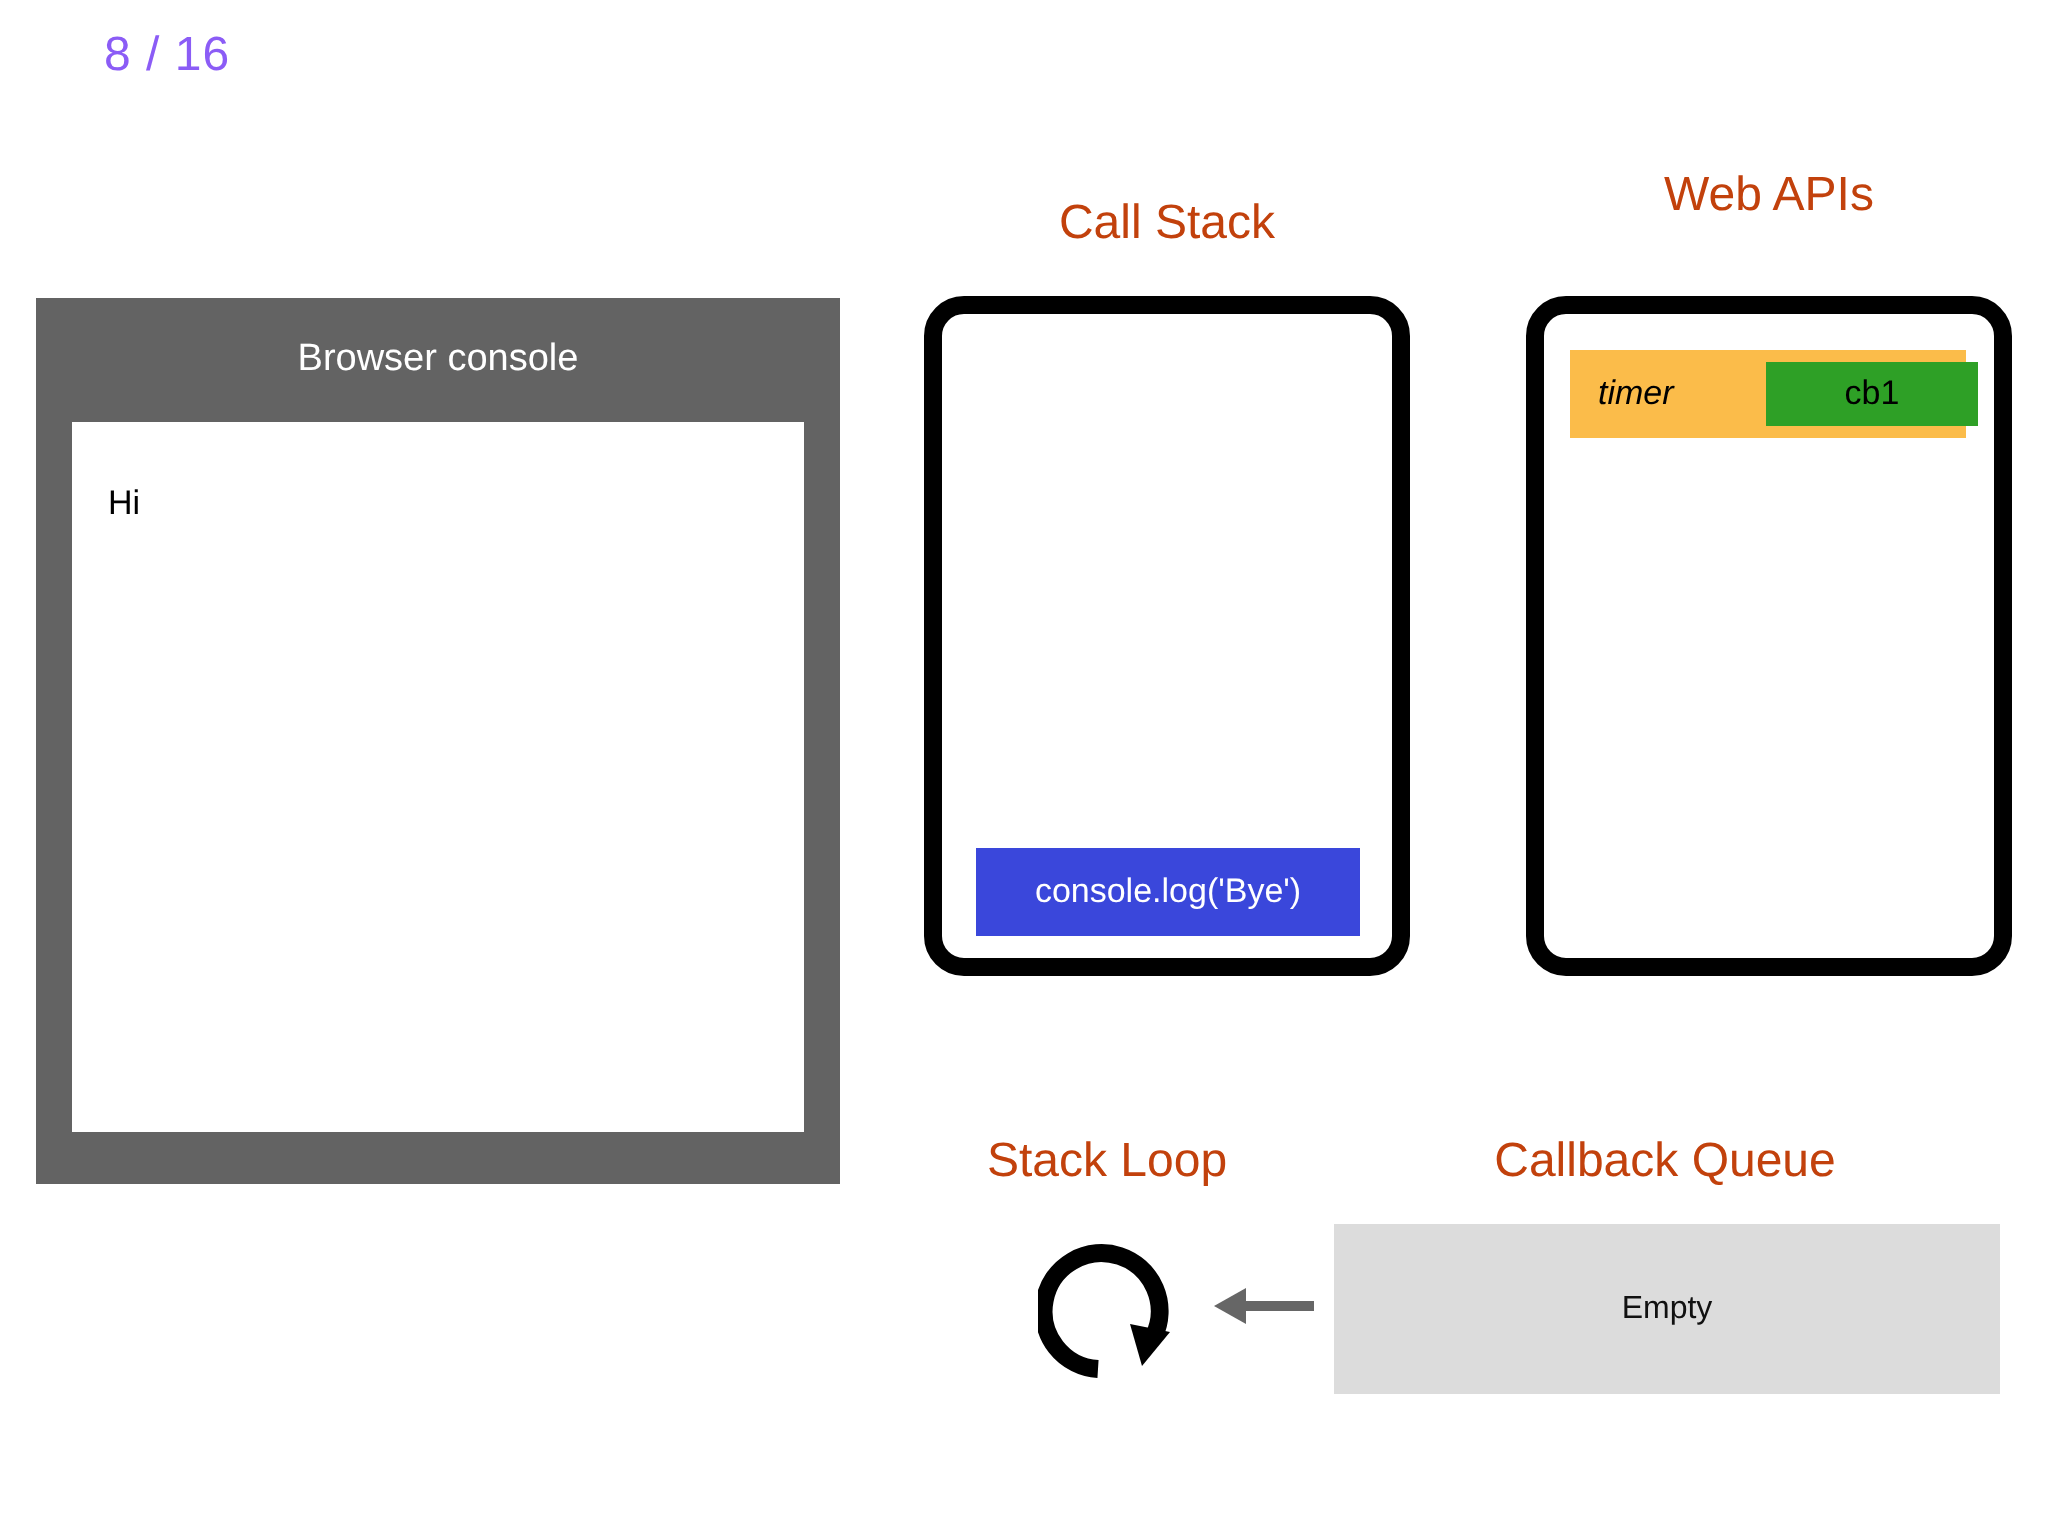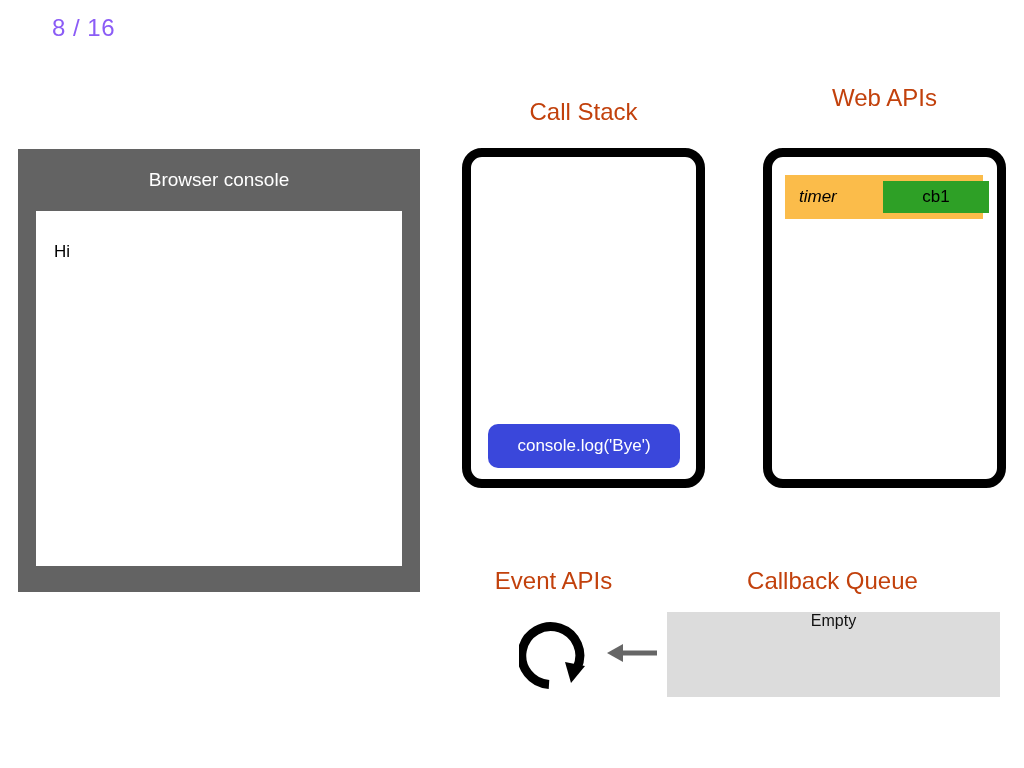--- a/index.html
+++ b/index.html
@@ -109,21 +109,20 @@
     width: 192px;
     height: 44px;
     background: #3a47db;
     color: #ffffff;
     font-size: 17px;
     display: flex;
     align-items: center;
     justify-content: center;
     box-sizing: border-box;
     white-space: nowrap;
-    border-radius: 10px;
   }
 
   
   #web-api-timer {
     position: absolute;
     left: 785px;
     top: 175px;
     width: 198px;
     height: 44px;
     background: #fbbc4a;
@@ -173,21 +172,21 @@
 
   
   #callback-queue-box {
     position: absolute;
     left: 667px;
     top: 612px;
     width: 333px;
     height: 85px;
     background: #dcdcdc;
     display: flex;
-    align-items: flex-start;
+    align-items: center;
     justify-content: center;
     box-sizing: border-box;
   }
   #callback-queue-status {
     font-size: 16px;
     color: #111111;
     white-space: nowrap;
   }
 </style>
 </head>
@@ -206,21 +205,21 @@
 <div class="stack-box" id="call-stack-box"></div>
 <div id="call-stack-frame">console.log('Bye')</div>
 
 <div class="panel-heading" id="web-apis-heading">Web APIs</div>
 <div class="stack-box" id="web-apis-box"></div>
 <div id="web-api-timer">
   <span id="web-api-timer-label">timer</span>
   <span id="web-api-callback-chip">cb1</span>
 </div>
 
-<div class="panel-heading" id="event-loop-heading">Event APIs</div>
+<div class="panel-heading" id="event-loop-heading">Stack Loop</div>
 
 <svg id="event-loop-icon" viewBox="0 0 76 80">
   <path d="M30 71.5 A29 29 0 1 1 58 55" fill="none" stroke="#000000" stroke-width="9" stroke-linecap="butt"></path>
   <path d="M46 49 L66 53 L52 70 Z" fill="#000000"></path>
 </svg>
 
 <svg id="queue-arrow" viewBox="0 0 54 26">
   <line x1="52" y1="13" x2="16" y2="13" stroke="#666666" stroke-width="5"></line>
   <path d="M2 13 L18 4 L18 22 Z" fill="#666666"></path>
 </svg>

